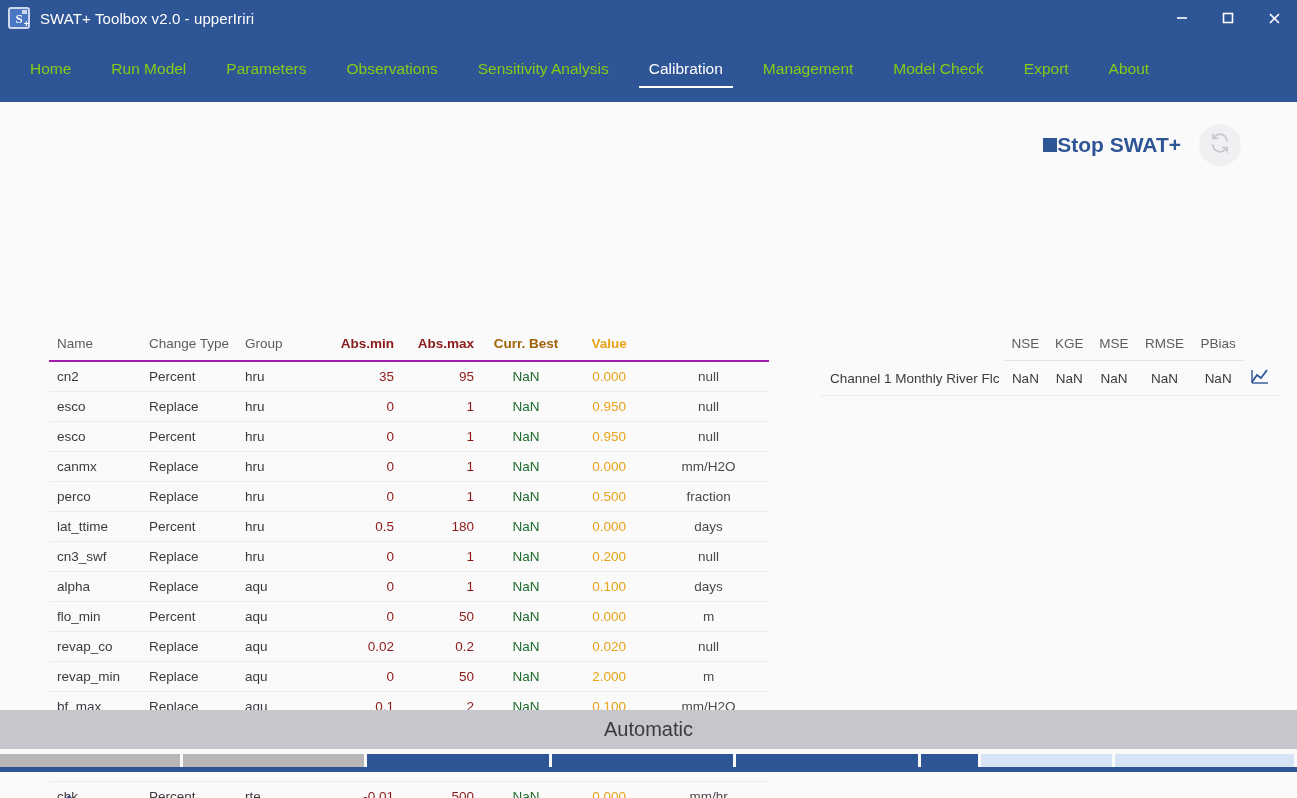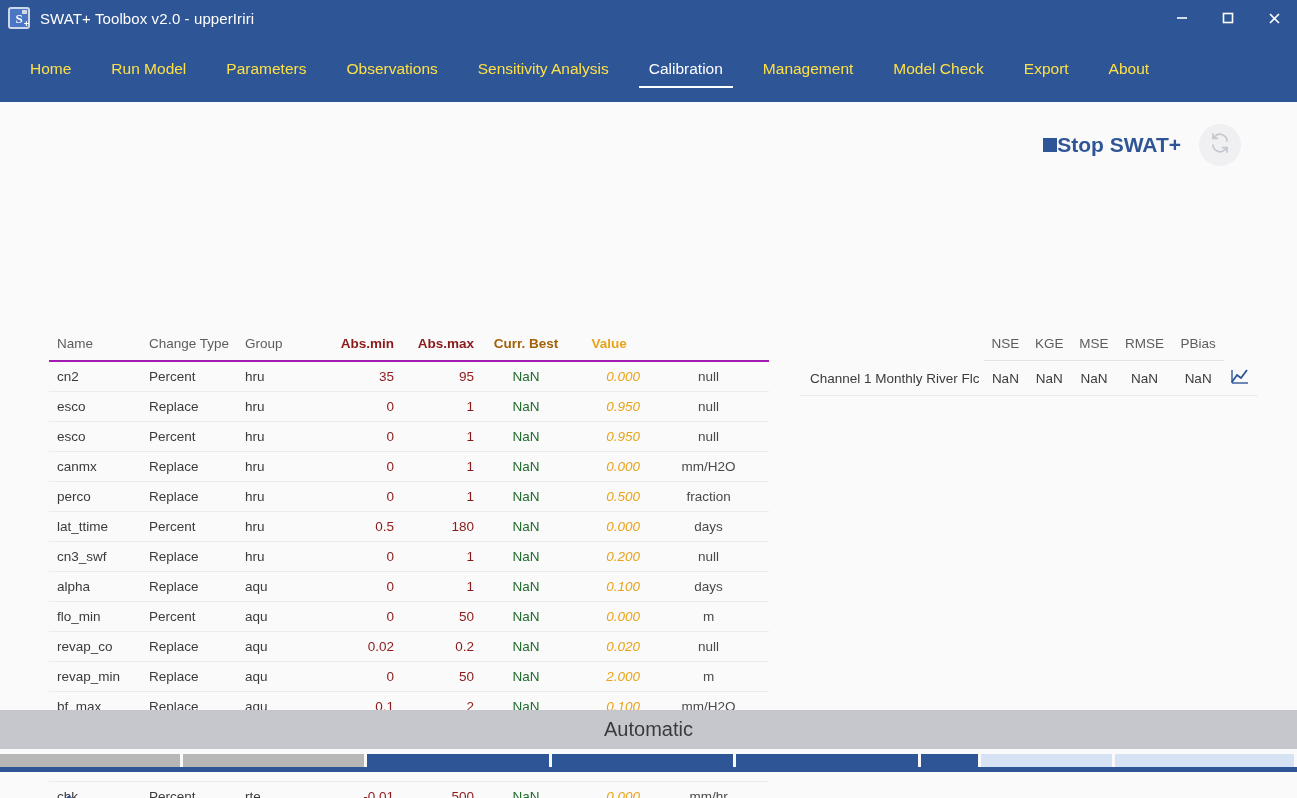--- a/index.html
+++ b/index.html
@@ -61,21 +61,21 @@
   .navbar {
     height: 66px;
     background: #2e5596;
     display: flex;
     align-items: stretch;
     padding-left: 10px;
   }
   .nav-item {
     display: flex; align-items: center;
     padding: 0 20px;
-    color: #fde047;
+    color: #84cc16;
     font-size: 15.5px;
     position: relative;
     white-space: nowrap;
   }
   .nav-item.active { color: #ffffff; }
   .nav-item.active::after {
     content: "";
     position: absolute;
     left: 10px; right: 10px;
     bottom: 14px;
@@ -145,27 +145,27 @@
   .param-table th.c-best { color: #a16207; text-align: center; }
   .param-table th.c-val  { color: #e8a317; text-align: center; }
   .param-table th.c-unit { text-align: center; }
 
   .param-table td.c-name { width: 92px; }
   .param-table td.c-chg  { width: 88px; }
   .param-table td.c-grp  { width: 85px; }
   .param-table td.c-min,
   .param-table td.c-max { color: #8b1a1a; text-align: right; width: 80px; }
   .param-table td.c-best { color: #1f6b2c; text-align: center; width: 88px; }
-  .param-table td.c-val  { color: #e8a317; text-align: right; width: 78px; font-style: italic; }
+  .param-table td.c-val  { color: #e8a317; text-align: center; width: 78px; }
   .param-table td.c-unit { text-align: center; color: #4a4a4c; }
 
   
   .metrics-table {
     position: absolute;
-    left: 800px; top: 230px;
+    left: 820px; top: 230px;
     width: 458px;
     border-collapse: collapse;
     font-size: 13.5px;
   }
   .metrics-table th {
     font-weight: normal;
     color: #5d5d60;
     padding: 4px 6px 9px 6px;
     border-bottom: 1px solid #e3e3e6;
     text-align: center;

